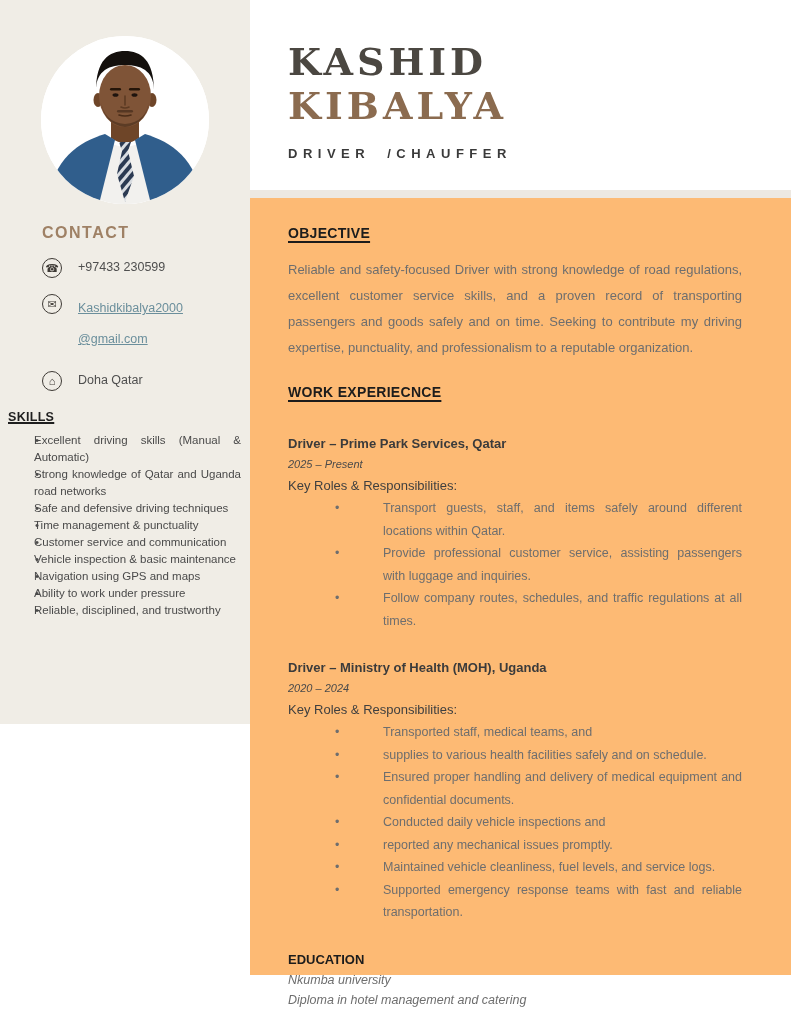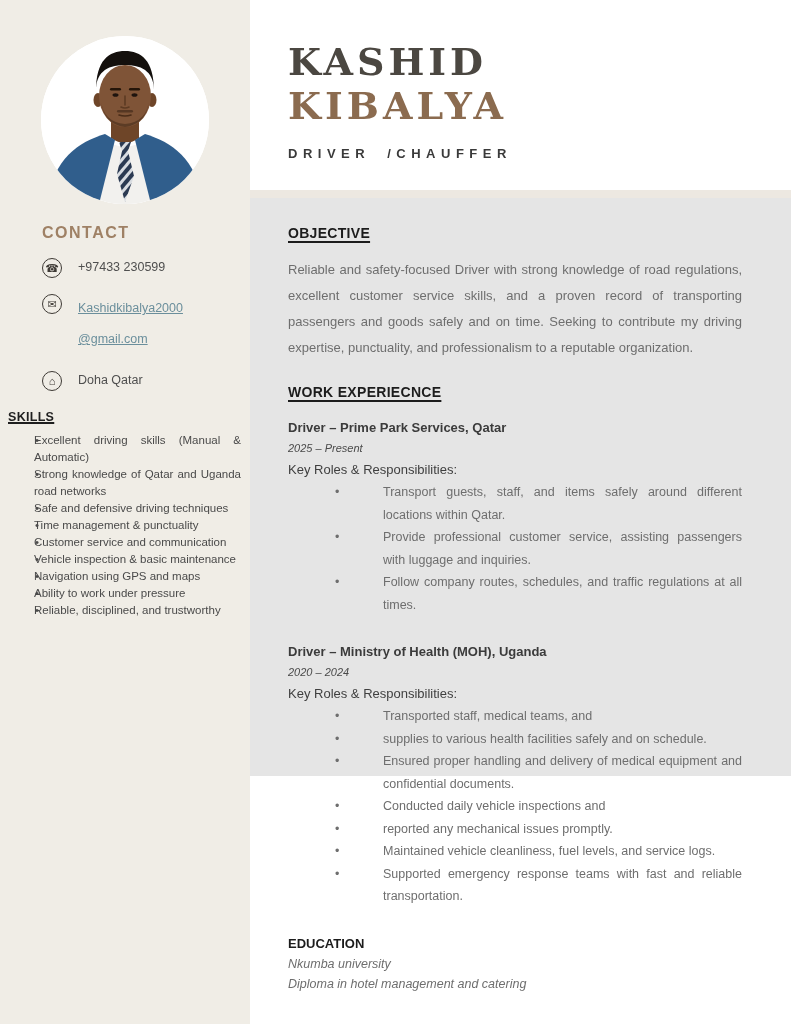--- a/index.html
+++ b/index.html
@@ -1,21 +1,21 @@
 <!DOCTYPE html>
 <html><head>
 <meta charset="utf-8">
 <style>
   * { margin:0; padding:0; box-sizing:border-box; }
   html,body { width:791px; height:1024px; }
   body { font-family:"Liberation Sans", sans-serif; background:#ffffff; }
   .page { position:relative; width:791px; height:1024px; overflow:hidden; background:#ffffff; }
 
   
-  .sidebar { position:absolute; left:0; top:0; width:250px; height:1024px; background:#F0EDE6; }
+  .sidebar { position:absolute; left:0; top:0; width:250px; height:724px; background:#F0EDE6; }
   .photo { width:168px; height:168px; border-radius:50%; background:#ffffff; overflow:hidden; margin:36px auto 0; }
   .photo svg { display:block; }
 
   .contact { margin-top:20px; padding:0 14px 0 42px; }
   .contact-heading { color:#9F8165; font-weight:bold; font-size:16px; letter-spacing:1.5px; }
   .contact-item { display:flex; align-items:flex-start; margin-top:15px; }
   .icon-circle { width:20px; height:20px; border:1.6px solid #3E3A35; border-radius:50%;
                  display:flex; align-items:center; justify-content:center;
                  font-size:11px; line-height:1; color:#3E3A35; flex:none; margin-top:1px; }
   .contact-text { margin-left:16px; font-size:12.5px; color:#4F4F4F; padding-top:3px; }
@@ -23,38 +23,38 @@
 
   .skills { margin-top:16px; }
   .skills-heading { margin-left:8px; font-size:12.5px; font-weight:bold; color:#1F1F1F;
                     text-decoration:underline; text-decoration-thickness:1.5px; letter-spacing:0.3px; }
   .skills-list { list-style:none; margin-top:7px; padding-right:9px; }
   .skills-list li { position:relative; padding-left:34px; font-size:11.5px; color:#4A4A4A;
                     line-height:17px; text-align:justify; }
   .skills-list li::before { content:"•"; position:absolute; left:35px; color:#4A4A4A; }
 
   
-  .main { margin-left:250px; height:776px; background:#e5e5e5; }
+  .main { margin-left:250px; height:975px; background:#fdba74; }
   .header { height:190px; padding:40px 0 0 38px; background:#ffffff; }
   .name-line { font-family:"DejaVu Serif", serif; font-weight:bold; font-size:38px;
                letter-spacing:4px; line-height:44px; }
   .name-first { color:#4B4741; }
   .name-last  { color:#8B6B4F; }
   .role-title { margin-top:18px; font-size:13px; font-weight:bold; letter-spacing:5.5px;
                 word-spacing:8px; color:#3A3A3A; }
   .divider { height:8px; background:#EDE8E1; }
 
   .content { padding:26px 49px 0 38px; }
   .section-heading { display:inline-block; font-size:14px; font-weight:bold; color:#1C1C1C;
                      letter-spacing:0.3px; text-decoration:underline;
                      text-decoration-thickness:1.5px; text-underline-offset:3px; }
   .objective-text { margin-top:15px; font-size:13px; color:#6E6E6E; line-height:26px; text-align:justify; }
   .work-heading-wrap { margin-top:22px; }
 
-  .job { margin-top:16px; }
+  .job { margin-top:32px; }
   .job + .job { margin-top:25px; }
   .job-title { font-size:13px; font-weight:bold; color:#3B3B3B; line-height:21px; }
   .job-dates { font-size:11px; font-style:italic; color:#4A4A4A; line-height:21px; }
   .job-roles { font-size:13px; color:#3F3F3F; line-height:21px; }
   .job-bullets { list-style:none; margin-top:1px; }
   .job-bullets li { position:relative; padding-left:95px; font-size:12.5px; color:#6E6E6E;
                     line-height:22.5px; text-align:justify; }
   .job-bullets li::before { content:"•"; position:absolute; left:47px; color:#6E6E6E; }
 
   .education { margin-top:26px; }

